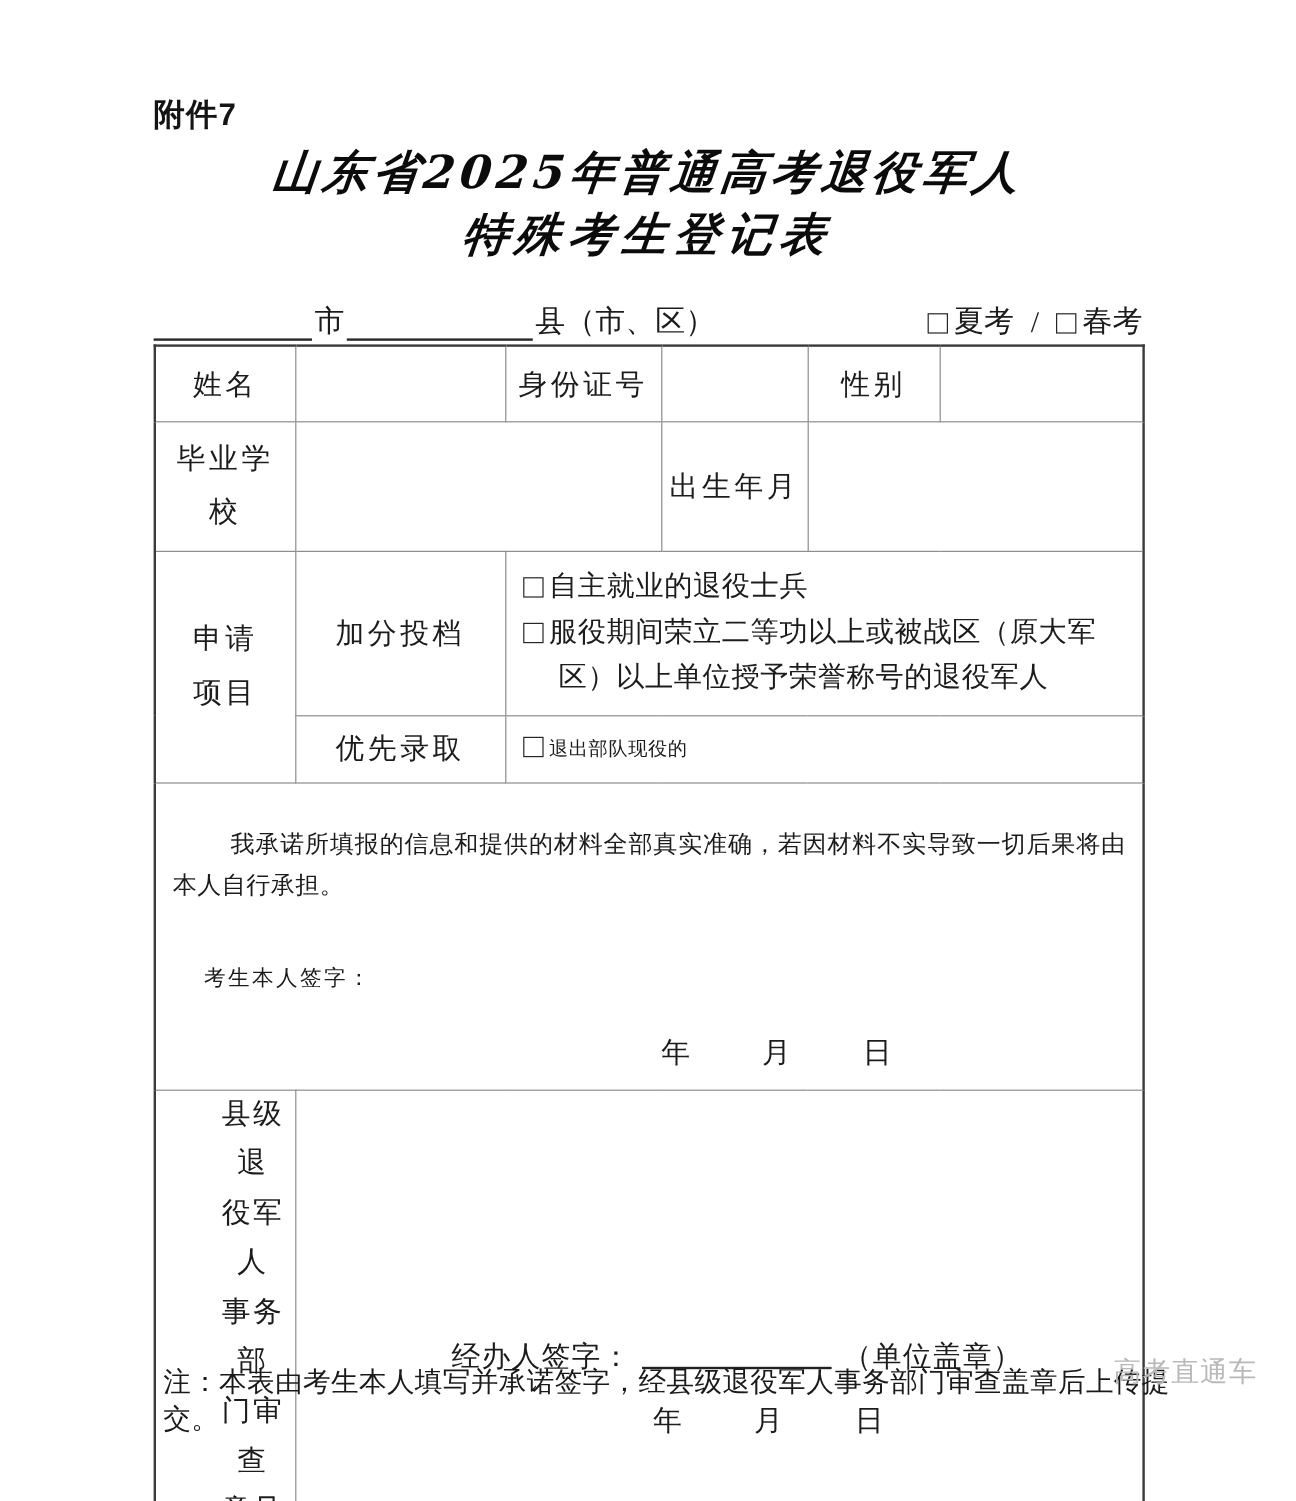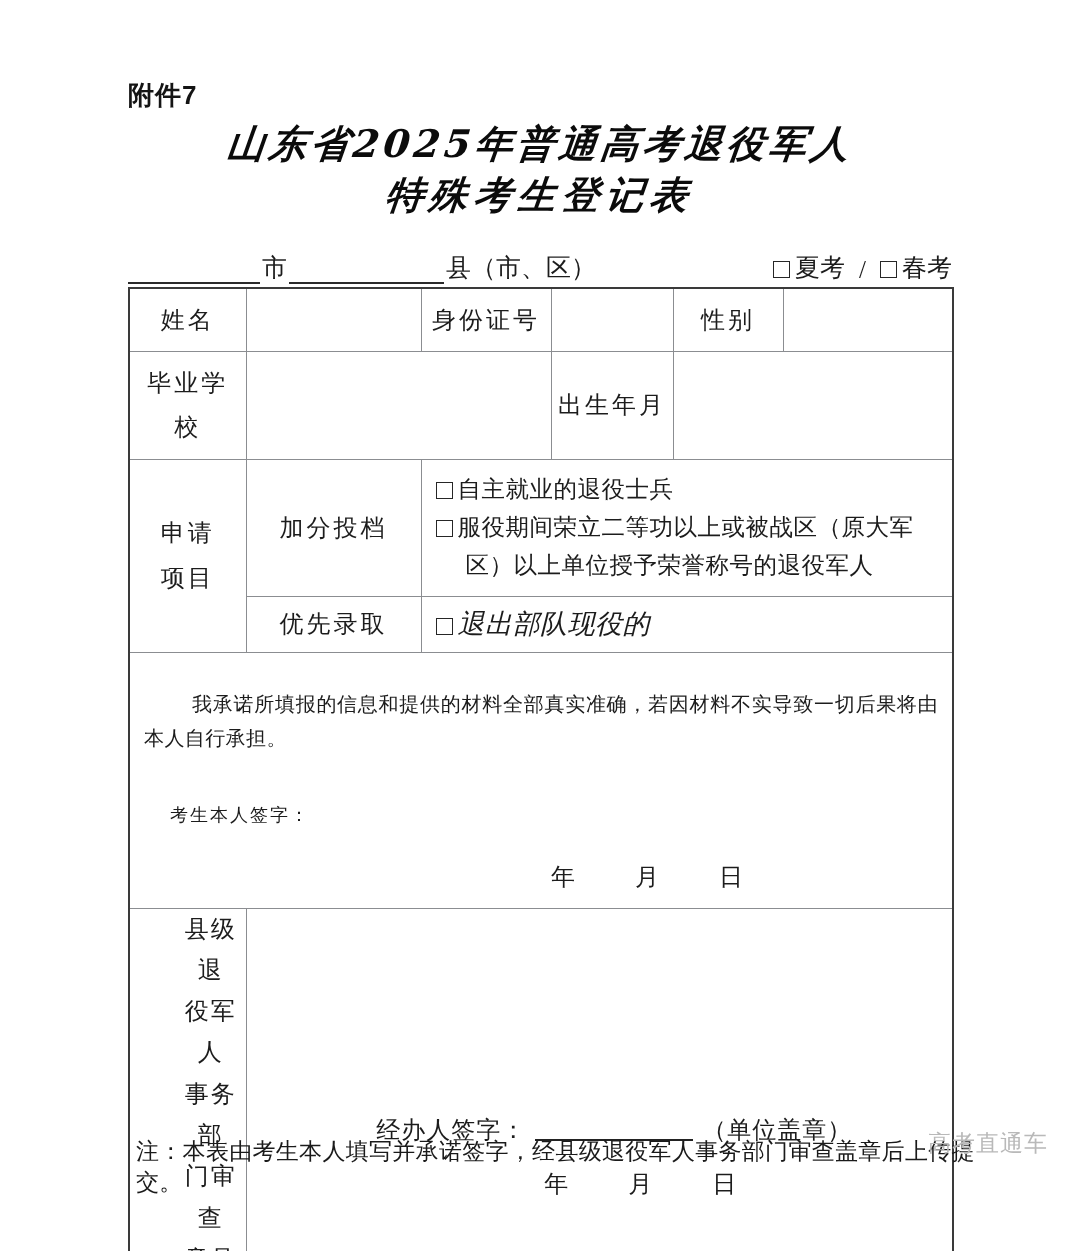--- a/index.html
+++ b/index.html
@@ -122,23 +122,22 @@
     font-size: 23.5px;
     line-height: 1.62;
     letter-spacing: 0.5px;
   }
   .opt-line { text-indent: 0; }
   .opt-line.wrap { text-indent: 0; }
   .opt-cont { padding-left: 30px; }
 
   .opt-single {
     padding: 8px 12px 8px 14px;
-    font-size: 27px;
+    font-size: 16px;
     letter-spacing: 0.5px;
-    font-style: italic;
   }
 
   
   .commit-cell { padding: 0; }
   .commit-inner {
     padding: 34px 14px 18px 14px;
     height: 255px;
     position: relative;
   }
   .commit-text {

